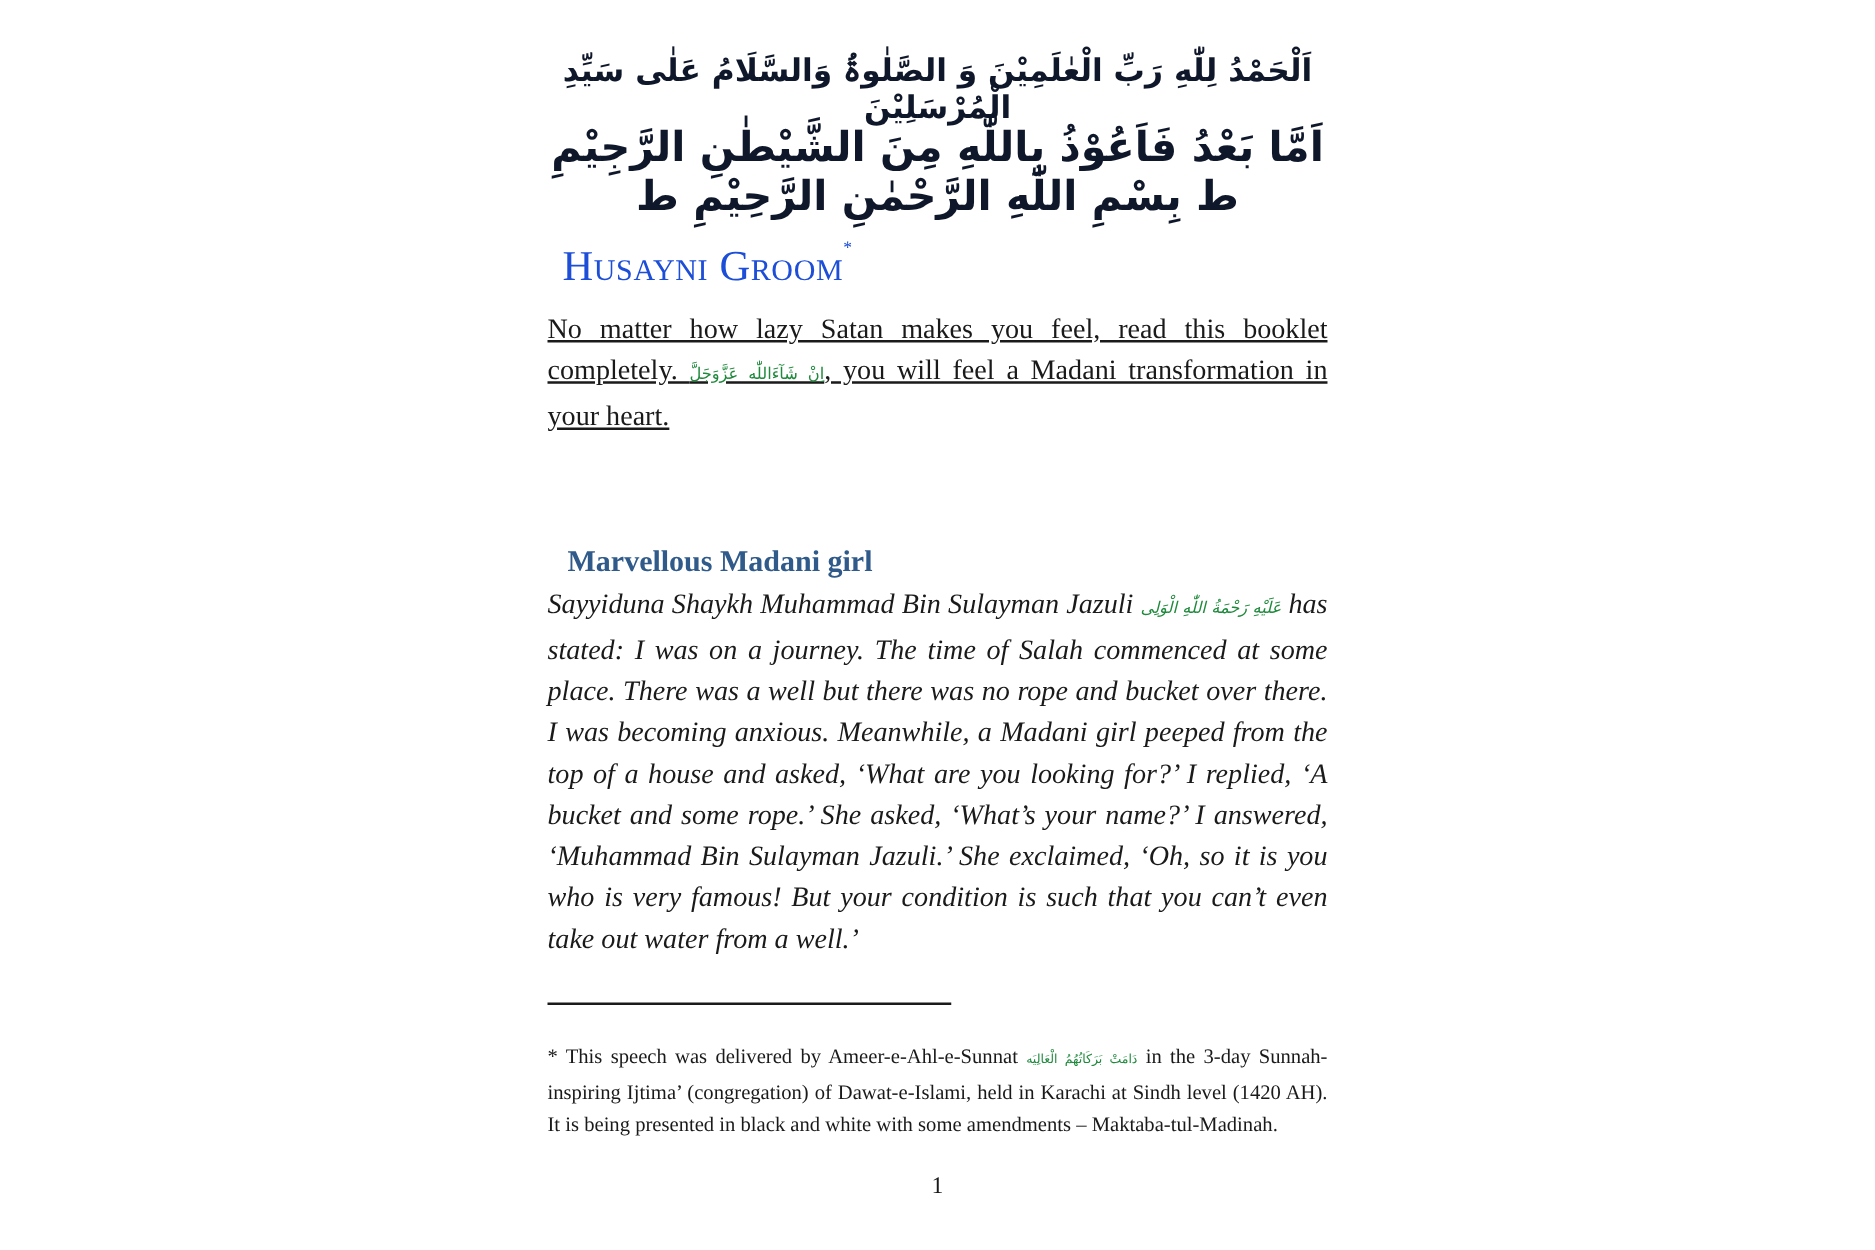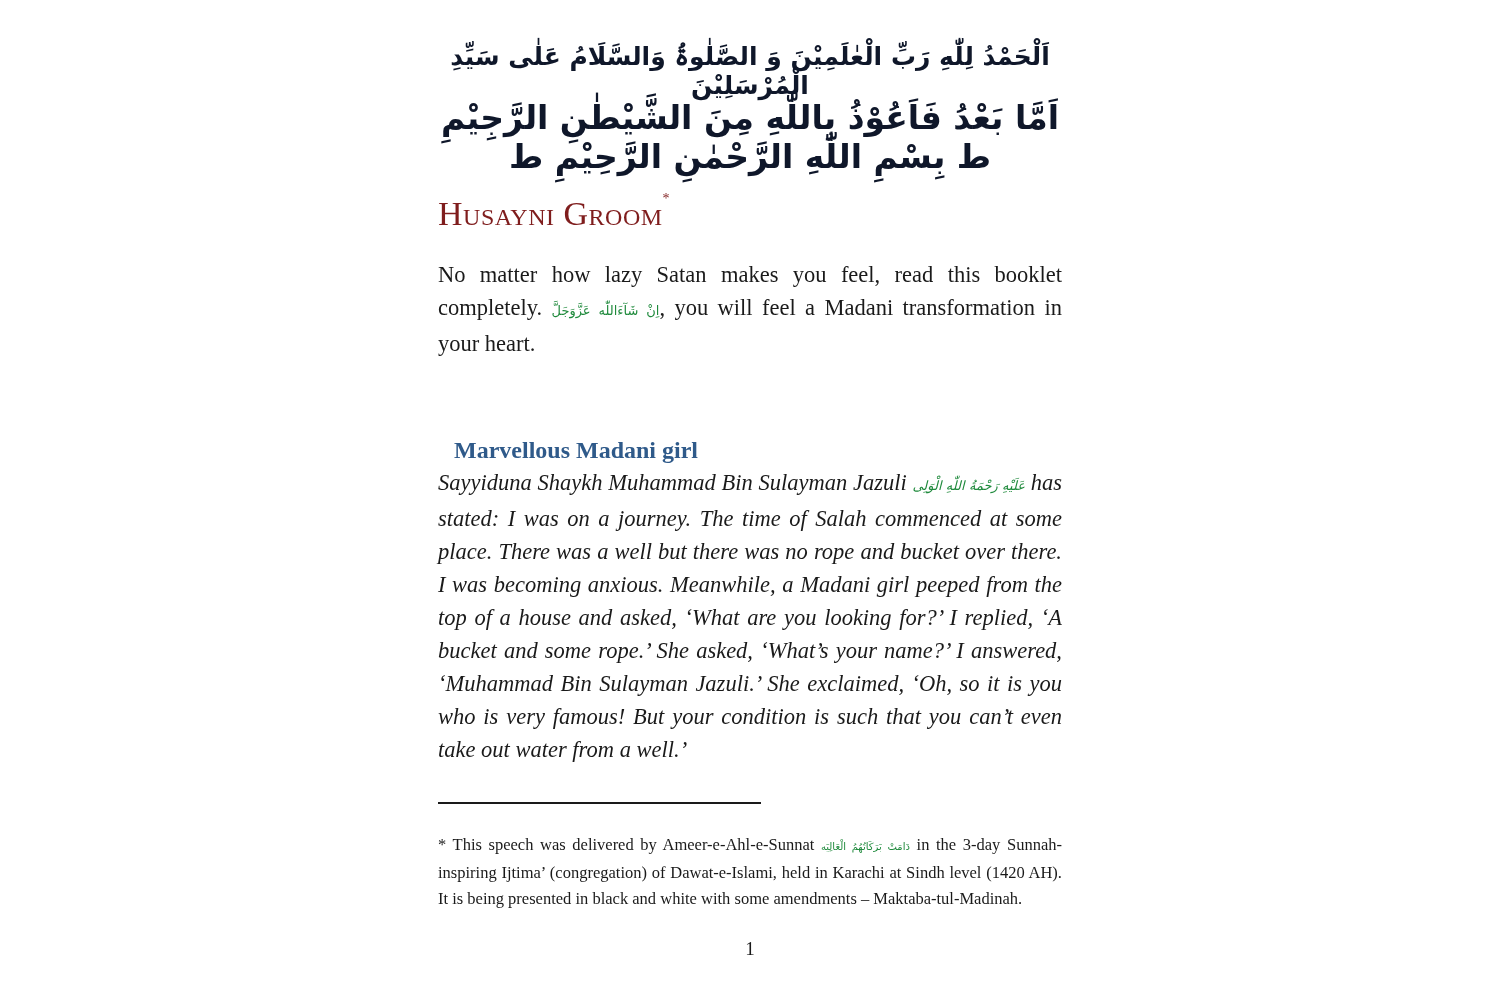--- a/index.html
+++ b/index.html
@@ -3,25 +3,25 @@
 <meta charset="utf-8">
 <style>
   html, body { margin: 0; padding: 0; background: #ffffff; }
   body { width: 1500px; height: 1000px; position: relative; overflow: hidden;
          font-family: "Liberation Serif", "DejaVu Serif", serif; color: #1a1a1a; }
   .page { position: absolute; left: 438px; top: 0; width: 624px; }
   .arabic-header { position: absolute; left: 0; width: 624px; text-align: center;
          color: #0f172a; font-family: "DejaVu Sans", sans-serif; font-weight: bold; direction: rtl; }
   .arabic-line-1 { top: 42px; font-size: 25px; }
   .arabic-line-2 { top: 98px; font-size: 33px; }
-  .title { position: absolute; top: 195px; left: 0; margin: 0; font-size: 34px; font-weight: normal;
-           color: #7f1d1d; font-variant: small-caps; letter-spacing: 0.5px; }
+  .title { position: absolute; top: 195px; left: 12px; margin: 0; font-size: 34px; font-weight: normal;
+           color: #1d4ed8; font-variant: small-caps; letter-spacing: 0.5px; }
   .title sup { font-size: 14px; vertical-align: top; position: relative; top: -4px; }
   .para { position: absolute; left: 0; width: 624px; text-align: justify; font-size: 22.5px; line-height: 33px; margin: 0; }
-  .intro { top: 258px; }
+  .intro { top: 246px; text-decoration: underline; }
   .sub { position: absolute; top: 421px; left: 0; margin: 16px; font-size: 24px; font-weight: bold; color: #2f5a8a; }
   .story { top: 466px; font-style: italic; }
   .inline-ar { color: #1f8a3c; font-family: "DejaVu Sans", sans-serif; font-size: 13px; }
   .rule { position: absolute; top: 802px; left: 0; width: 323px; height: 2px; background: #1a1a1a; }
   .footnote { position: absolute; top: 832px; left: 0; width: 624px; text-align: justify; font-size: 16.5px; line-height: 26px; margin: 0; }
   .footnote .inline-ar { font-size: 10px; }
   .page-num { position: absolute; top: 938px; left: 0; width: 624px; text-align: center; font-size: 19px; }
 </style>
 </head>
 <body>

